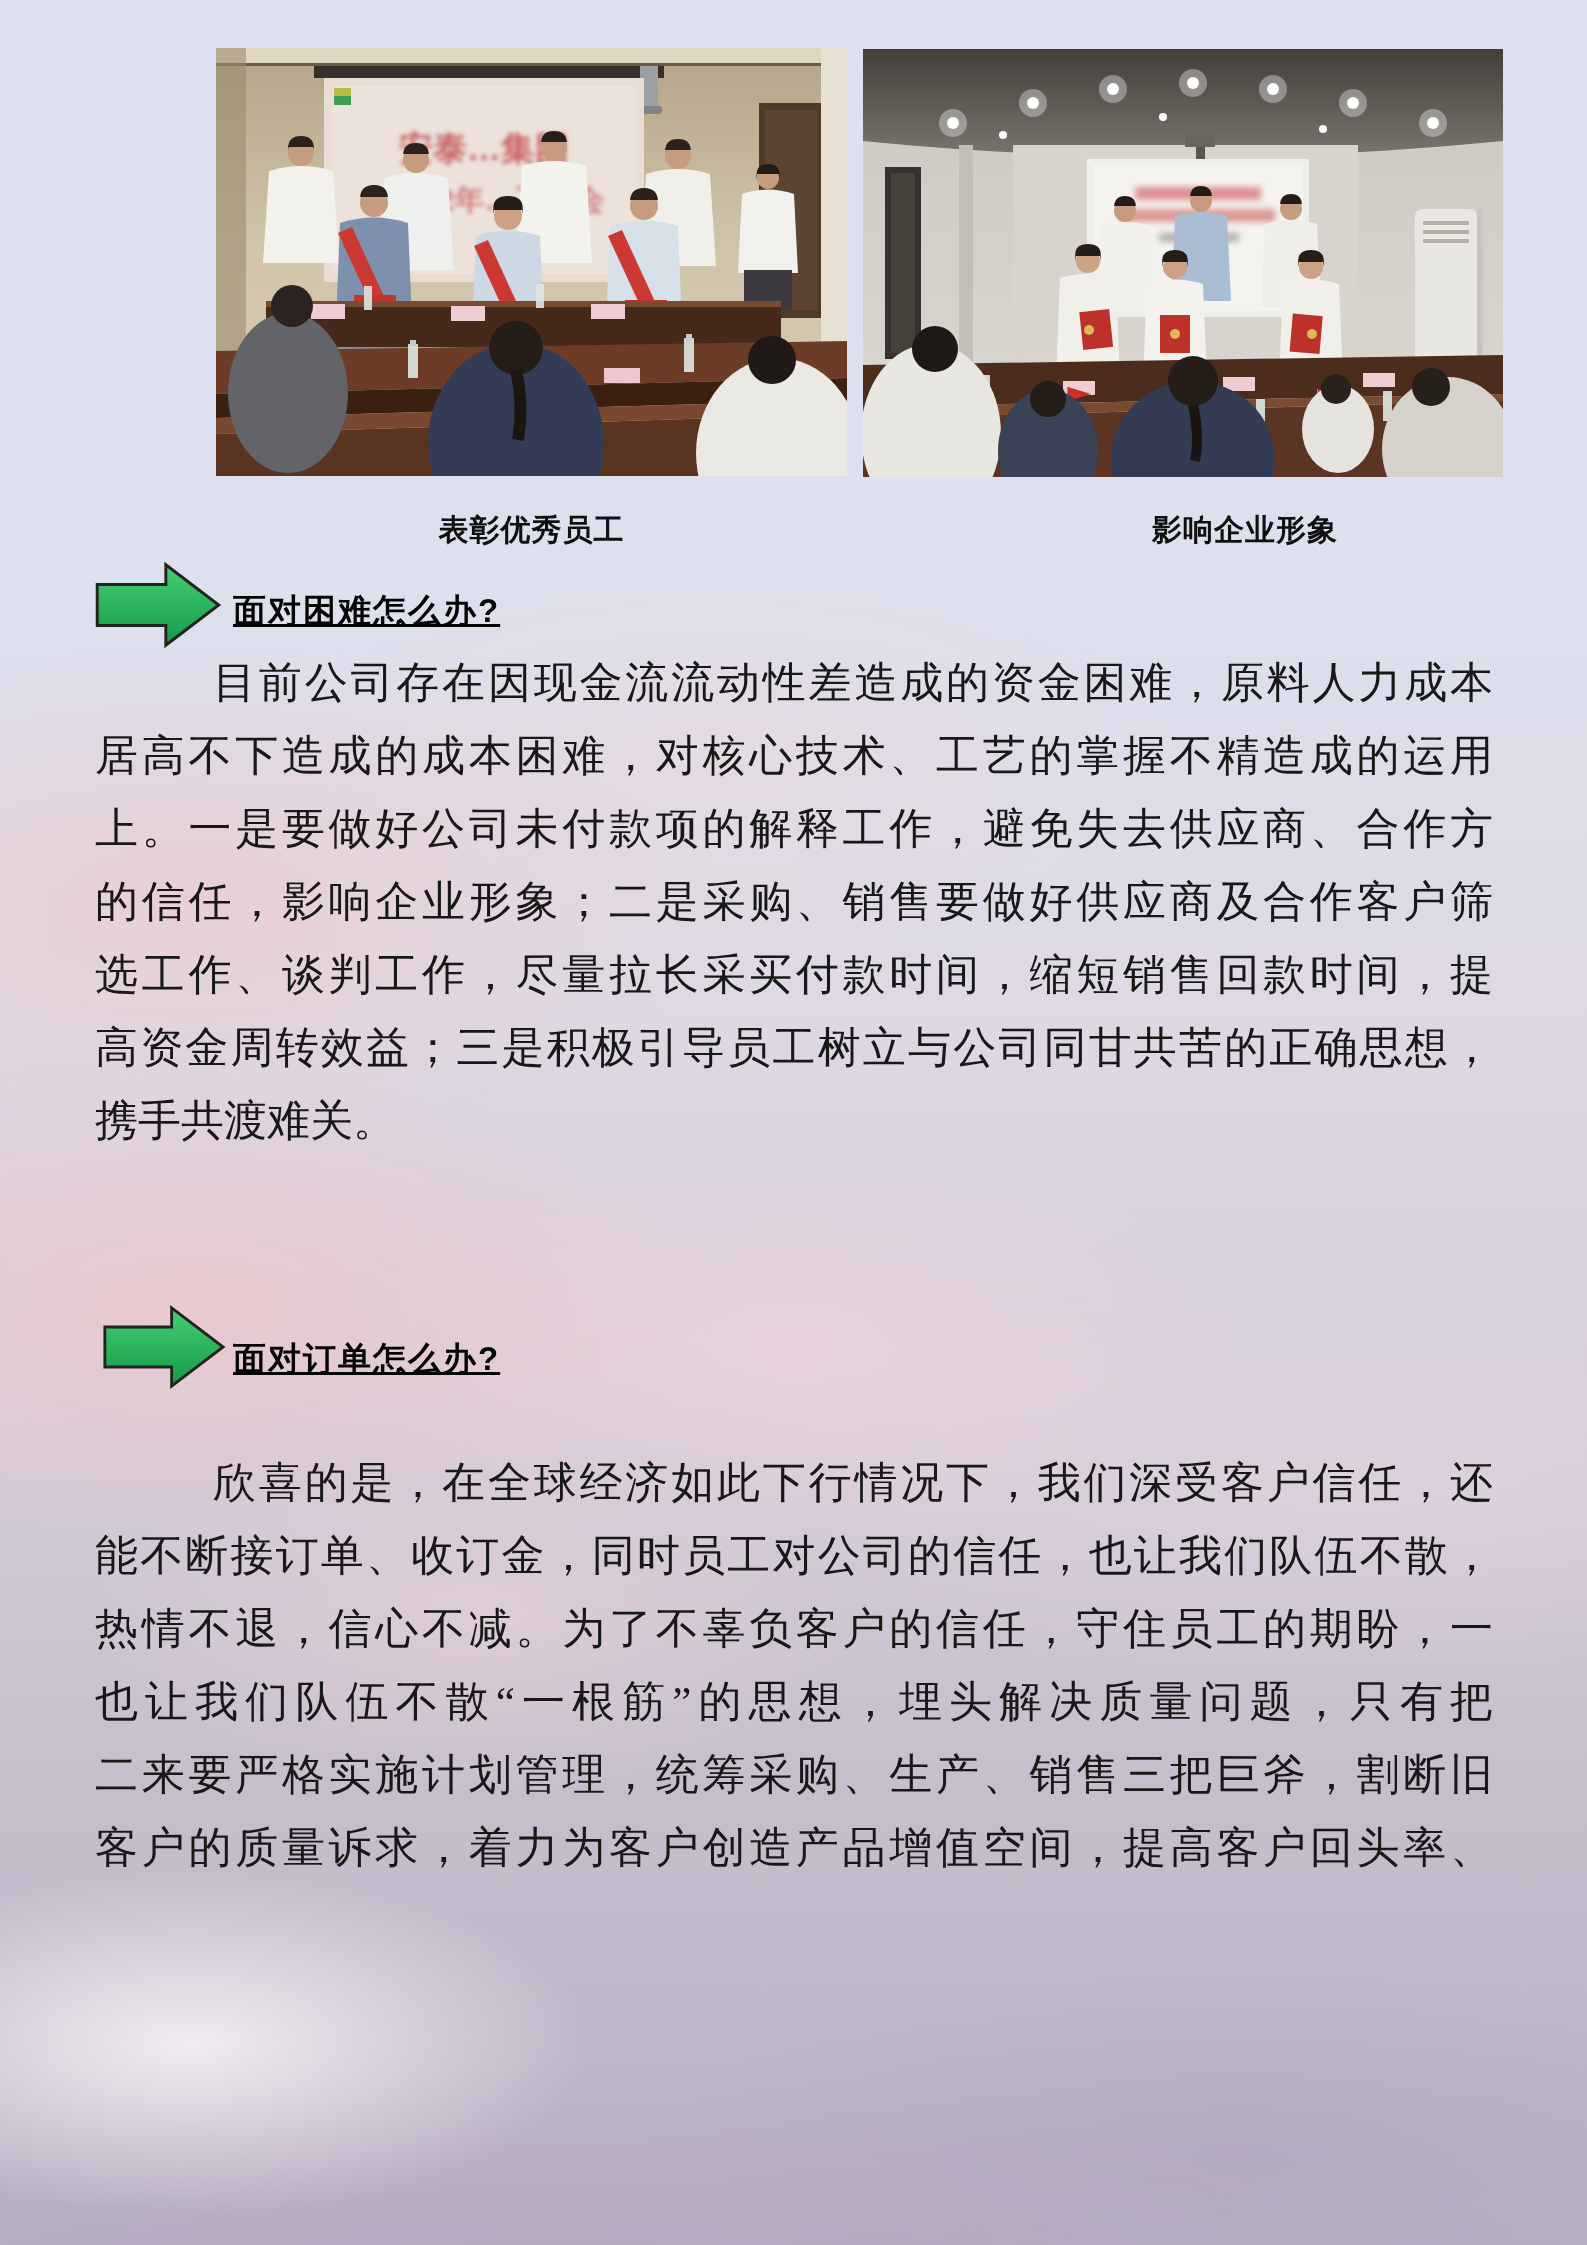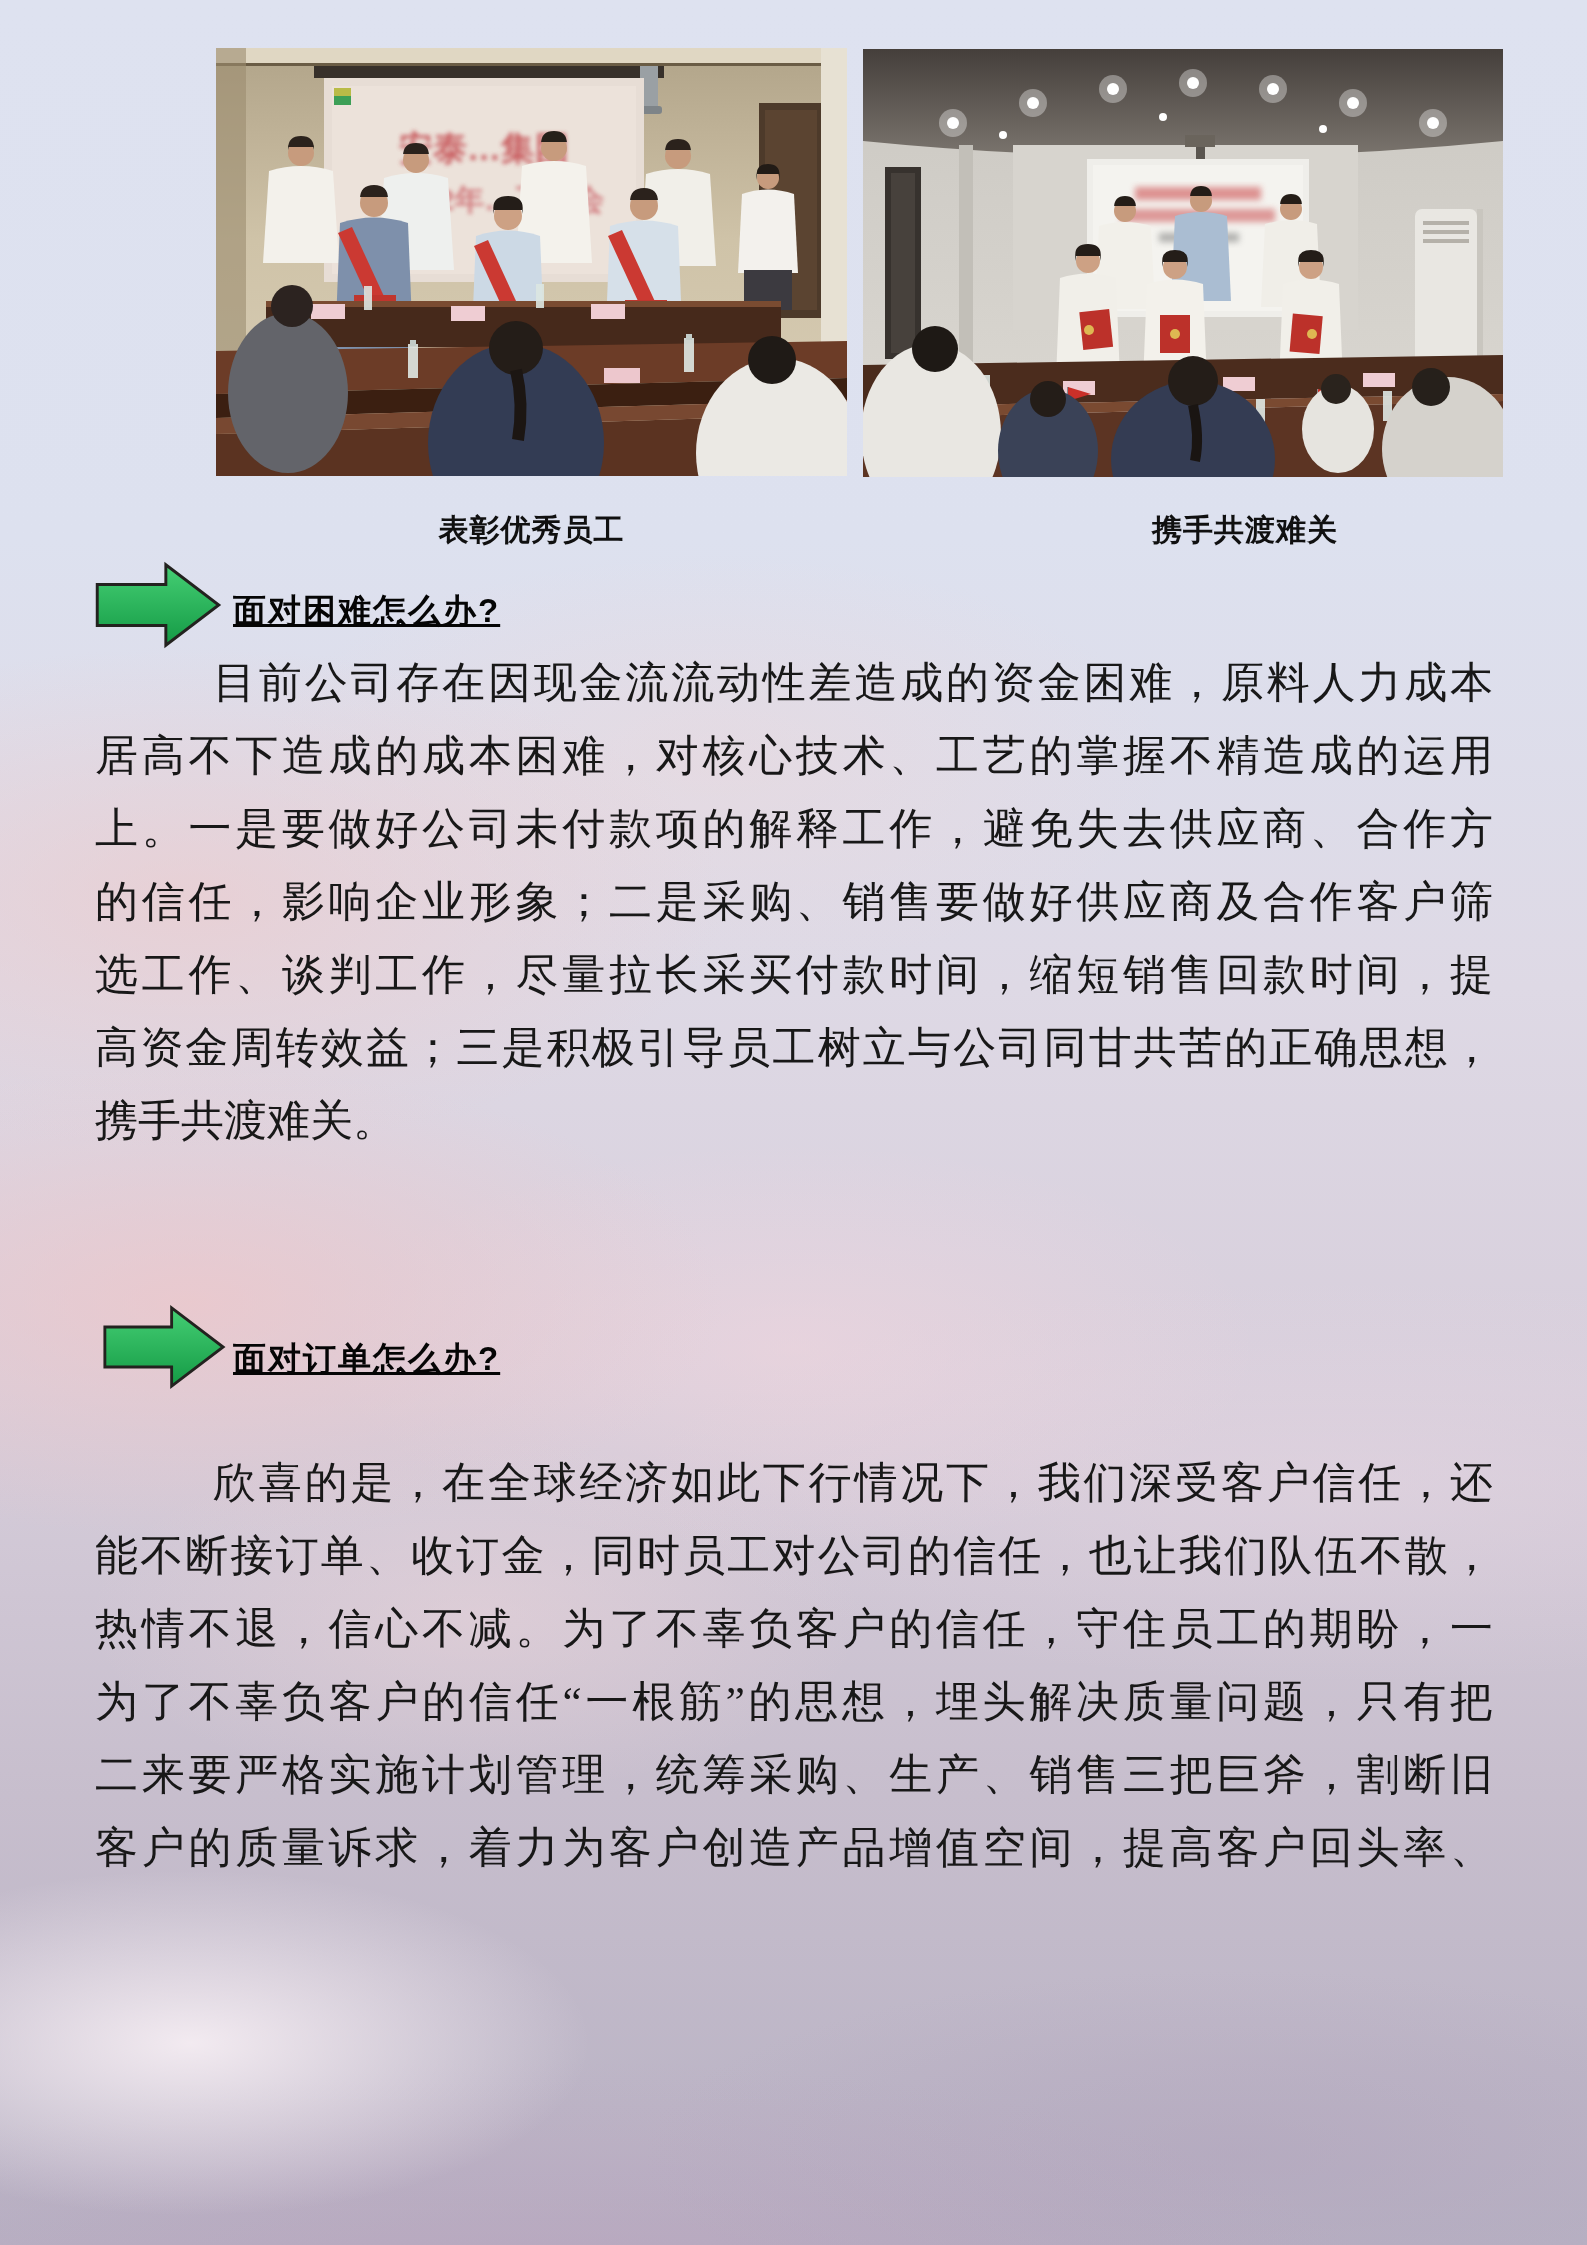--- a/index.html
+++ b/index.html
@@ -309,21 +309,21 @@
         <path d="M330,356 q7,32 2,56" stroke="#1a1512" stroke-width="10" fill="none"></path>
         <ellipse cx="475" cy="380" rx="36" ry="44" fill="#e6e4df"></ellipse>
         <circle cx="473" cy="340" r="15" fill="#2a231d"></circle>
         <ellipse cx="585" cy="400" rx="66" ry="72" fill="#d5d2cc"></ellipse>
         <circle cx="568" cy="338" r="19" fill="#26201b"></circle>
       </g>
     </svg>
   </div>
 
   <div class="caption" style="left:216px;top:510px;width:631px;">表彰优秀员工</div>
-  <div class="caption" style="left:995px;top:510px;width:500px;">携手共渡难关</div>
+  <div class="caption" style="left:995px;top:510px;width:500px;">影响企业形象</div>
 
   <svg class="arrow" style="left:94px;top:556px;" width="128" height="98" viewBox="0 0 130 100">
     <defs>
       <linearGradient id="agr1" x1="0" y1="0" x2="0" y2="1">
         <stop offset="0" stop-color="#45cf74"></stop>
         <stop offset="1" stop-color="#149a45"></stop>
       </linearGradient>
     </defs>
     <polygon points="3,29 73,29 73,9 127,50 73,91 73,71 3,71" fill="url(#agr1)" stroke="#23221f" stroke-width="3"></polygon>
   </svg>
@@ -347,18 +347,18 @@
       </linearGradient>
     </defs>
     <polygon points="3,29 73,29 73,9 127,50 73,91 73,71 3,71" fill="url(#agr2)" stroke="#23221f" stroke-width="3"></polygon>
   </svg>
   <div class="sec-head" style="left:233px;top:1337px;">面对订单怎么办?</div>
 
   <div class="para" style="top:1446px;">
     <div class="bline first">欣喜的是，在全球经济如此下行情况下，我们深受客户信任，还</div>
     <div class="bline">能不断接订单、收订金，同时员工对公司的信任，也让我们队伍不散，</div>
     <div class="bline">热情不退，信心不减。为了不辜负客户的信任，守住员工的期盼，一</div>
-    <div class="bline">为了不辜负客户的信任“一根筋”的思想，埋头解决质量问题，只有把</div>
+    <div class="bline">也让我们队伍不散“一根筋”的思想，埋头解决质量问题，只有把</div>
     <div class="bline">二来要严格实施计划管理，统筹采购、生产、销售三把巨斧，割断旧</div>
     <div class="bline">客户的质量诉求，着力为客户创造产品增值空间，提高客户回头率、</div>
   </div>
 
 </div>
 
 </body></html>

